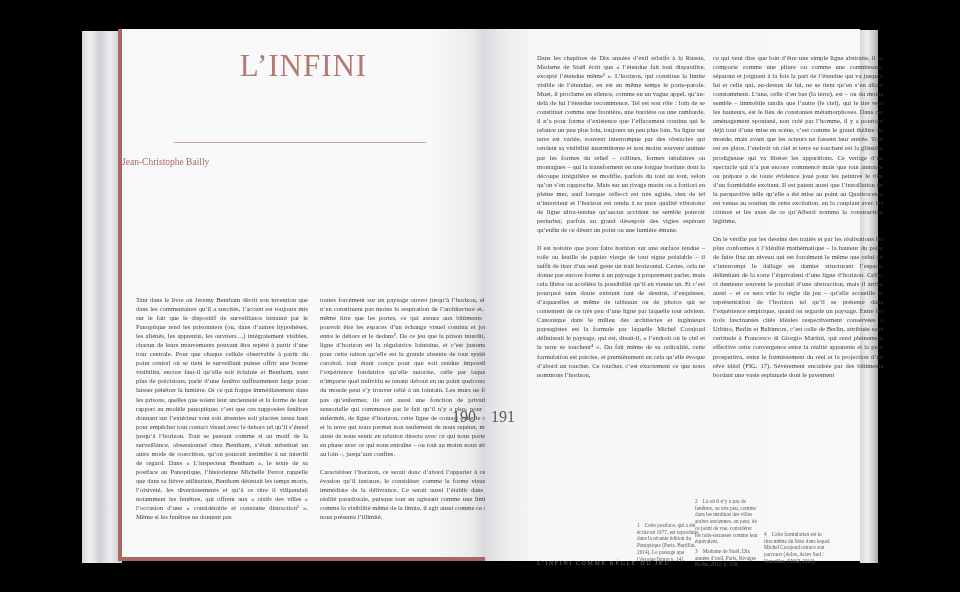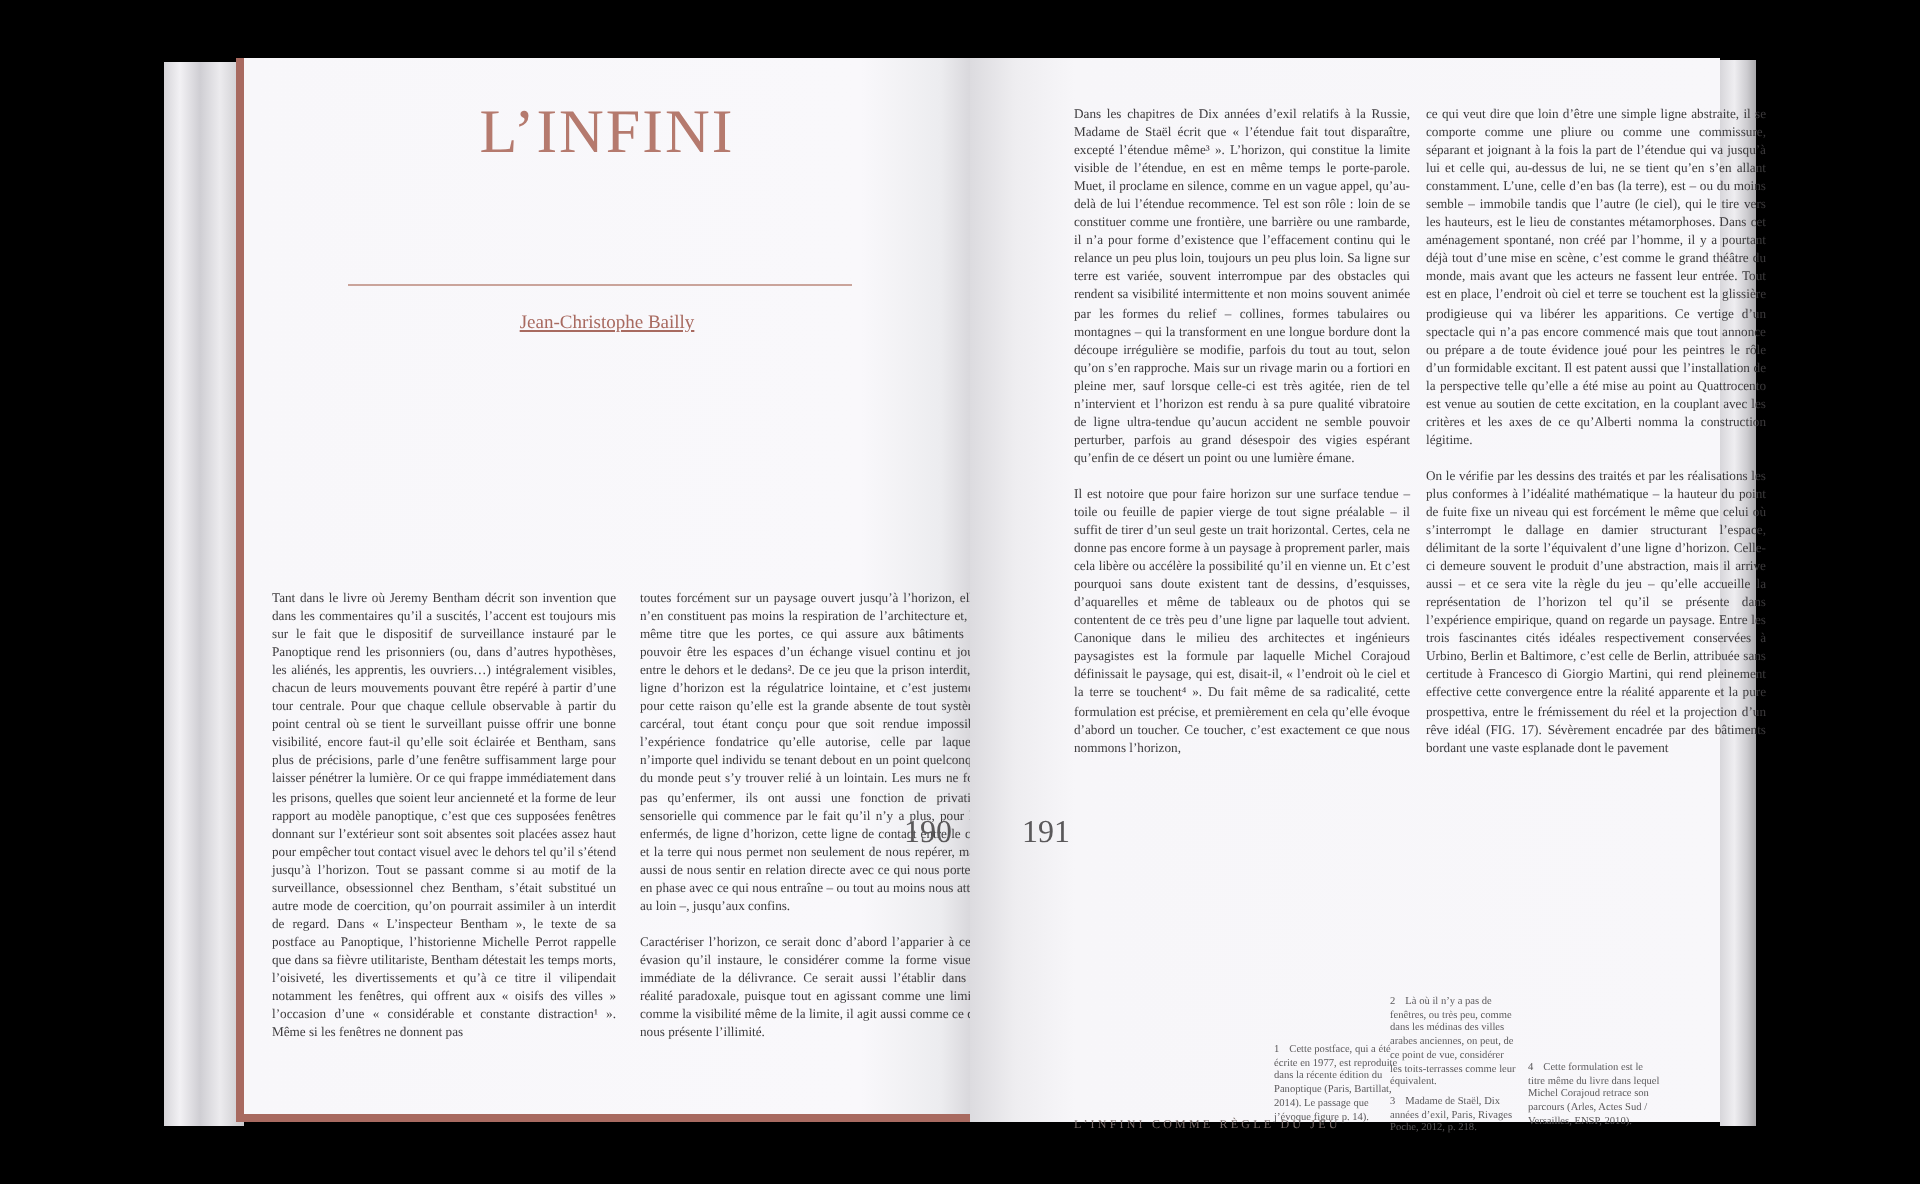--- a/index.html
+++ b/index.html
@@ -30,22 +30,22 @@
   }
   .title {
     position:absolute; left:0; width:100%; top:20px; text-align:center;
     color:#b57a6e; font-size:31px; line-height:33px; letter-spacing:1px;
   }
   .title span { display:block; }
   .rule {
     position:absolute; left:52px; top:113px; width:252px; height:1px; background:#caa49b;
   }
   .author {
-    position:absolute; left:0; width:100%; top:128px; text-align:center;
-    color:#a86a60; font-size:9.5px;text-decoration:underline;
+    position:absolute; left:0; width:100%; top:128px; 
+    color:#a86a60; font-size:9.5px;
   }
   .col {
     position:absolute; font-size:6.6px; line-height:9.05px; color:#3c3a3c;
     text-align:justify; hyphens:auto;
   }
   .col p { margin:0 0 9px 0; text-indent:0; }
   .col p:last-child { margin-bottom:0; }
   .pagenum {
     position:absolute; font-size:16px; color:#5a585a;
   }
@@ -74,21 +74,21 @@
     <p>Tant dans le livre où Jeremy Bentham décrit son invention que dans les commentaires qu’il a suscités, l’accent est toujours mis sur le fait que le dispositif de surveillance instauré par le Panoptique rend les prisonniers (ou, dans d’autres hypothèses, les aliénés, les apprentis, les ouvriers…) intégralement visibles, chacun de leurs mouvements pouvant être repéré à partir d’une tour centrale. Pour que chaque cellule observable à partir du point central où se tient le surveillant puisse offrir une bonne visibilité, encore faut-il qu’elle soit éclairée et Bentham, sans plus de précisions, parle d’une fenêtre suffisamment large pour laisser pénétrer la lumière. Or ce qui frappe immédiatement dans les prisons, quelles que soient leur ancienneté et la forme de leur rapport au modèle panoptique, c’est que ces supposées fenêtres donnant sur l’extérieur sont soit absentes soit placées assez haut pour empêcher tout contact visuel avec le dehors tel qu’il s’étend jusqu’à l’horizon. Tout se passant comme si au motif de la surveillance, obsessionnel chez Bentham, s’était substitué un autre mode de coercition, qu’on pourrait assimiler à un interdit de regard. Dans « L’inspecteur Bentham », le texte de sa postface au Panoptique, l’historienne Michelle Perrot rappelle que dans sa fièvre utilitariste, Bentham détestait les temps morts, l’oisiveté, les divertissements et qu’à ce titre il vilipendait notamment les fenêtres, qui offrent aux « oisifs des villes » l’occasion d’une « considérable et constante distraction¹ ». Même si les fenêtres ne donnent pas</p>
   </div>
   <div class="col" style="left:198px; top:266px; width:172px;">
     <p>toutes forcément sur un paysage ouvert jusqu’à l’horizon, elles n’en constituent pas moins la respiration de l’architecture et, au même titre que les portes, ce qui assure aux bâtiments de pouvoir être les espaces d’un échange visuel continu et jouer entre le dehors et le dedans². De ce jeu que la prison interdit, la ligne d’horizon est la régulatrice lointaine, et c’est justement pour cette raison qu’elle est la grande absente de tout système carcéral, tout étant conçu pour que soit rendue impossible l’expérience fondatrice qu’elle autorise, celle par laquelle n’importe quel individu se tenant debout en un point quelconque du monde peut s’y trouver relié à un lointain. Les murs ne font pas qu’enfermer, ils ont aussi une fonction de privation sensorielle qui commence par le fait qu’il n’y a plus, pour les enfermés, de ligne d’horizon, cette ligne de contact entre le ciel et la terre qui nous permet non seulement de nous repérer, mais aussi de nous sentir en relation directe avec ce qui nous porte et en phase avec ce qui nous entraîne – ou tout au moins nous attire au loin –, jusqu’aux confins.</p>
     <p>Caractériser l’horizon, ce serait donc d’abord l’apparier à cette évasion qu’il instaure, le considérer comme la forme visuelle immédiate de la délivrance. Ce serait aussi l’établir dans sa réalité paradoxale, puisque tout en agissant comme une limite, comme la visibilité même de la limite, il agit aussi comme ce qui nous présente l’illimité.</p>
   </div>
   <div class="pagenum" style="left:330px; top:379px;">190</div>
 </div>
 
 <div class="page page-right">
-  <div class="pagenum" style="left:6px; top:379px;margin-left:20px;">191</div>
+  <div class="pagenum" style="left:6px; top:379px;">191</div>
 
   <div class="col" style="left:52px; top:24px; width:168px;">
     <p>Dans les chapitres de Dix années d’exil relatifs à la Russie, Madame de Staël écrit que « l’étendue fait tout disparaître, excepté l’étendue même³ ». L’horizon, qui constitue la limite visible de l’étendue, en est en même temps le porte-parole. Muet, il proclame en silence, comme en un vague appel, qu’au-delà de lui l’étendue recommence. Tel est son rôle : loin de se constituer comme une frontière, une barrière ou une rambarde, il n’a pour forme d’existence que l’effacement continu qui le relance un peu plus loin, toujours un peu plus loin. Sa ligne sur terre est variée, souvent interrompue par des obstacles qui rendent sa visibilité intermittente et non moins souvent animée par les formes du relief – collines, formes tabulaires ou montagnes – qui la transforment en une longue bordure dont la découpe irrégulière se modifie, parfois du tout au tout, selon qu’on s’en rapproche. Mais sur un rivage marin ou a fortiori en pleine mer, sauf lorsque celle-ci est très agitée, rien de tel n’intervient et l’horizon est rendu à sa pure qualité vibratoire de ligne ultra-tendue qu’aucun accident ne semble pouvoir perturber, parfois au grand désespoir des vigies espérant qu’enfin de ce désert un point ou une lumière émane.</p>
     <p>Il est notoire que pour faire horizon sur une surface tendue – toile ou feuille de papier vierge de tout signe préalable – il suffit de tirer d’un seul geste un trait horizontal. Certes, cela ne donne pas encore forme à un paysage à proprement parler, mais cela libère ou accélère la possibilité qu’il en vienne un. Et c’est pourquoi sans doute existent tant de dessins, d’esquisses, d’aquarelles et même de tableaux ou de photos qui se contentent de ce très peu d’une ligne par laquelle tout advient. Canonique dans le milieu des architectes et ingénieurs paysagistes est la formule par laquelle Michel Corajoud définissait le paysage, qui est, disait-il, « l’endroit où le ciel et la terre se touchent⁴ ». Du fait même de sa radicalité, cette formulation est précise, et premièrement en cela qu’elle évoque d’abord un toucher. Ce toucher, c’est exactement ce que nous nommons l’horizon,</p>
   </div>
   <div class="col" style="left:228px; top:24px; width:170px;">
     <p>ce qui veut dire que loin d’être une simple ligne abstraite, il se comporte comme une pliure ou comme une commissure, séparant et joignant à la fois la part de l’étendue qui va jusqu’à lui et celle qui, au-dessus de lui, ne se tient qu’en s’en allant constamment. L’une, celle d’en bas (la terre), est – ou du moins semble – immobile tandis que l’autre (le ciel), qui le tire vers les hauteurs, est le lieu de constantes métamorphoses. Dans cet aménagement spontané, non créé par l’homme, il y a pourtant déjà tout d’une mise en scène, c’est comme le grand théâtre du monde, mais avant que les acteurs ne fassent leur entrée. Tout est en place, l’endroit où ciel et terre se touchent est la glissière prodigieuse qui va libérer les apparitions. Ce vertige d’un spectacle qui n’a pas encore commencé mais que tout annonce ou prépare a de toute évidence joué pour les peintres le rôle d’un formidable excitant. Il est patent aussi que l’installation de la perspective telle qu’elle a été mise au point au Quattrocento est venue au soutien de cette excitation, en la couplant avec les critères et les axes de ce qu’Alberti nomma la construction légitime.</p>
     <p>On le vérifie par les dessins des traités et par les réalisations les plus conformes à l’idéalité mathématique – la hauteur du point de fuite fixe un niveau qui est forcément le même que celui où s’interrompt le dallage en damier structurant l’espace, délimitant de la sorte l’équivalent d’une ligne d’horizon. Celle-ci demeure souvent le produit d’une abstraction, mais il arrive aussi – et ce sera vite la règle du jeu – qu’elle accueille la représentation de l’horizon tel qu’il se présente dans l’expérience empirique, quand on regarde un paysage. Entre les trois fascinantes cités idéales respectivement conservées à Urbino, Berlin et Baltimore, c’est celle de Berlin, attribuée sans certitude à Francesco di Giorgio Martini, qui rend pleinement effective cette convergence entre la réalité apparente et la pure prospettiva, entre le frémissement du réel et la projection d’un rêve idéal (FIG. 17). Sévèrement encadrée par des bâtiments bordant une vaste esplanade dont le pavement</p>
   </div>
 

